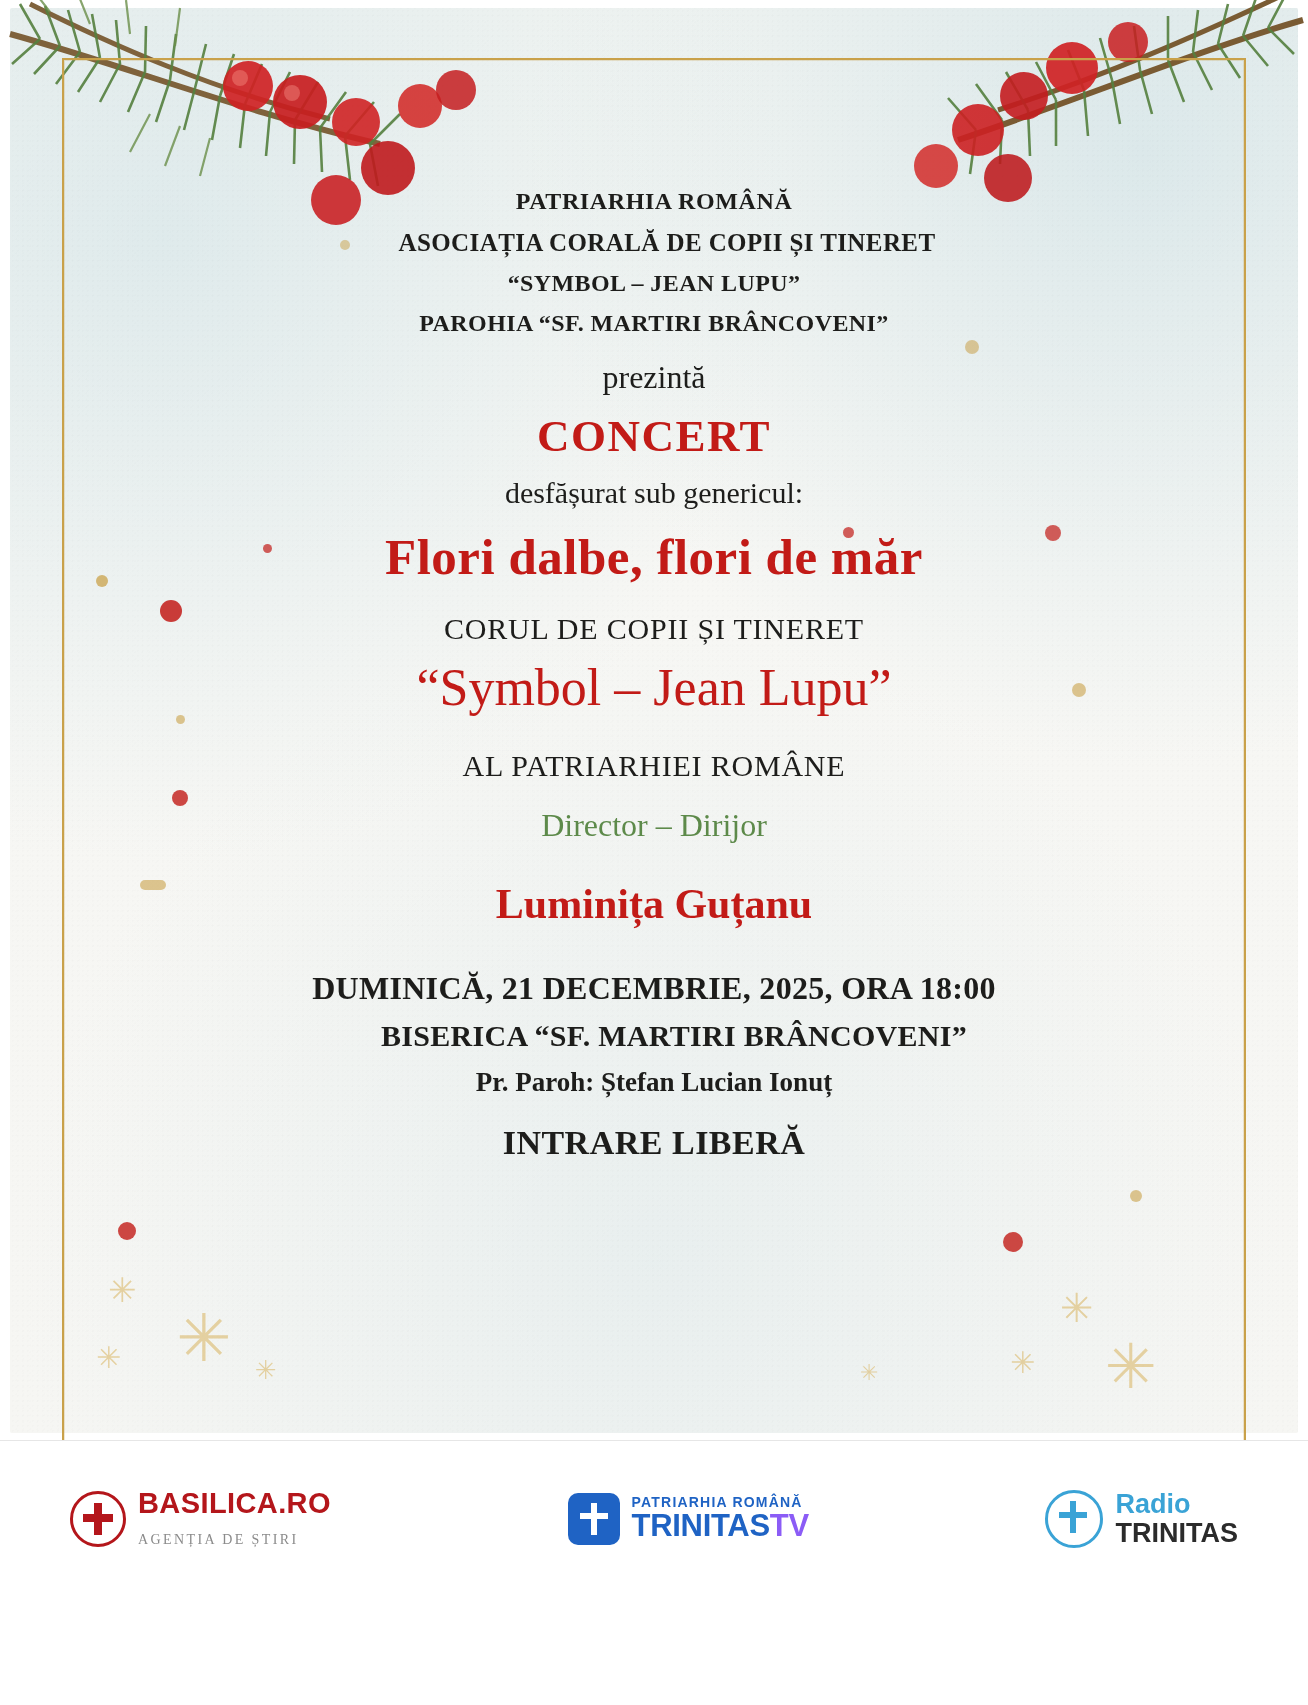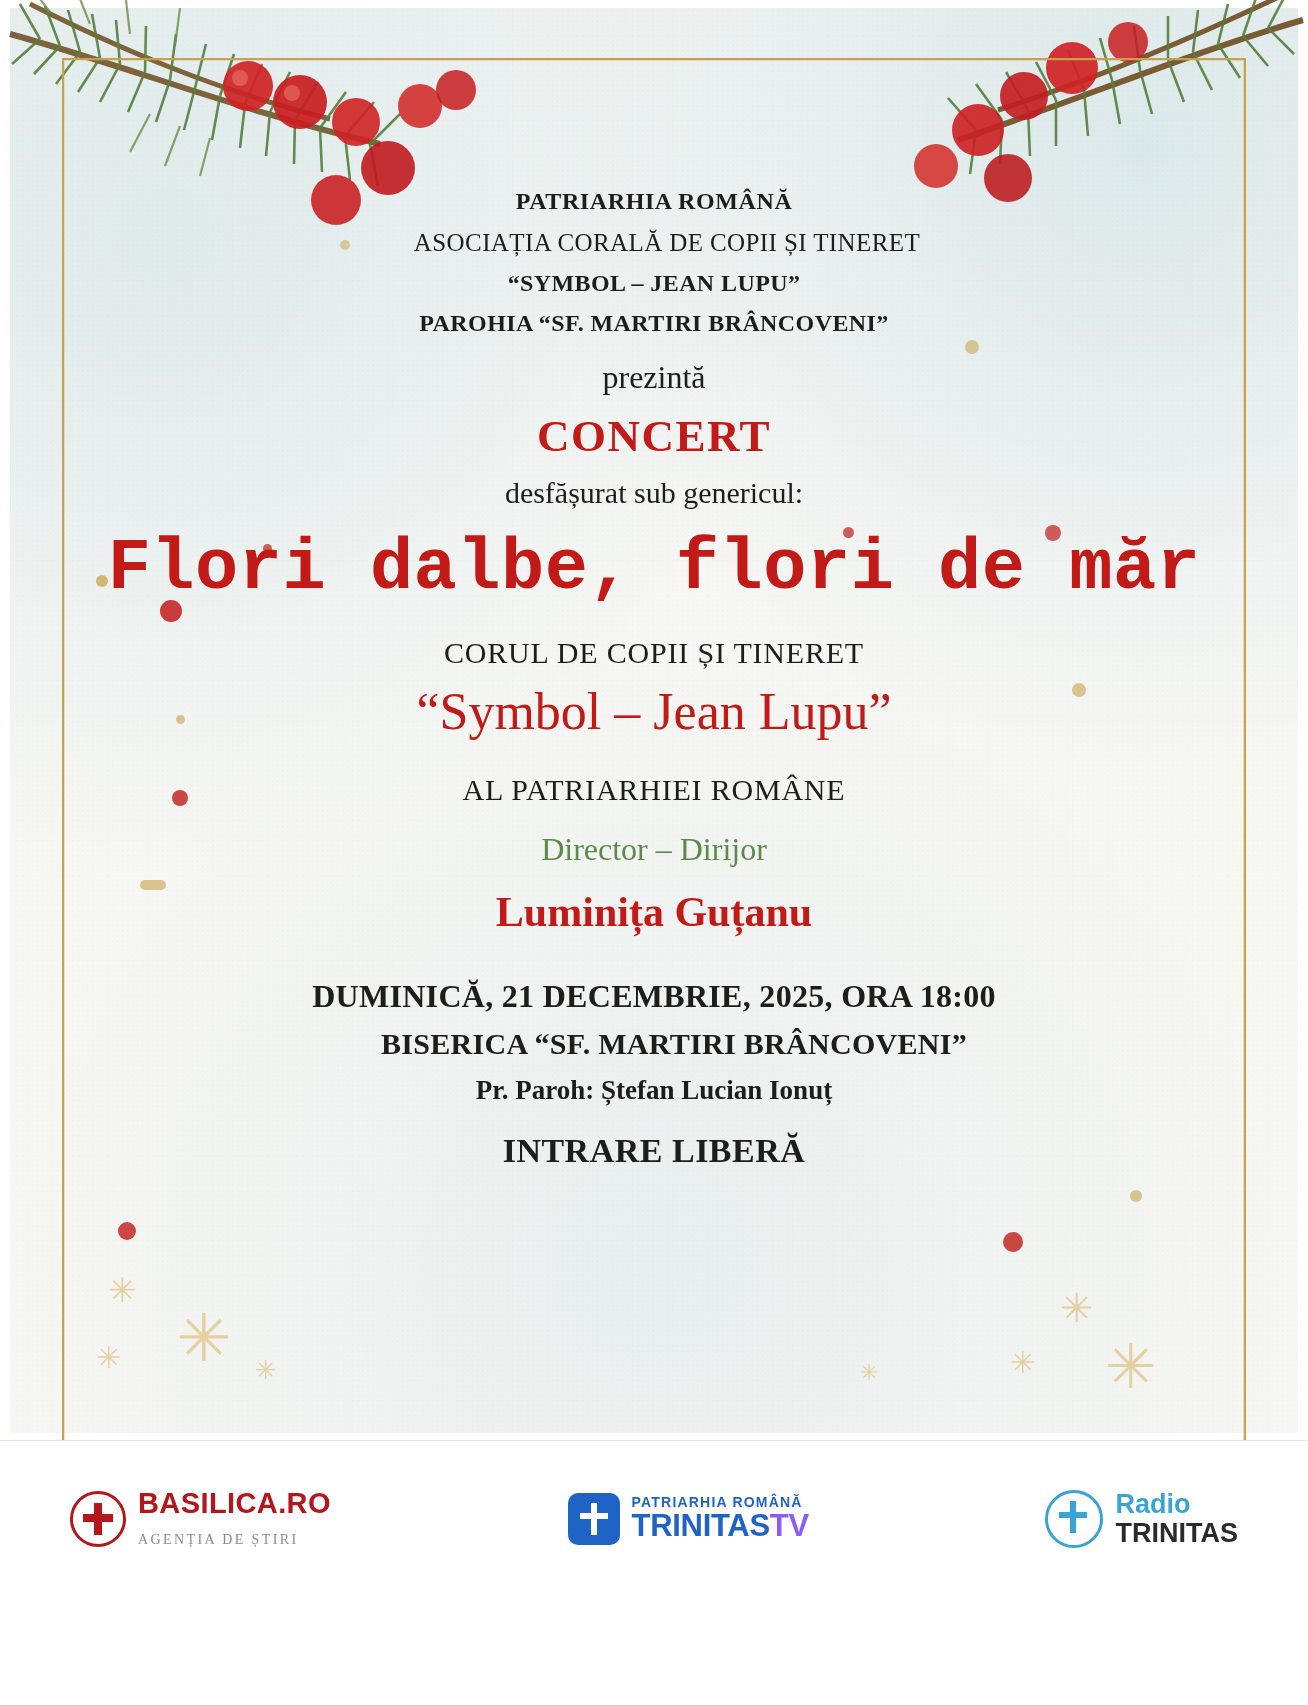--- a/index.html
+++ b/index.html
@@ -79,52 +79,51 @@
     position: absolute;
     left: 0;
     right: 0;
     top: 188px;
     text-align: center;
     color: #1d1d1b;
   }
   .line { margin: 0; }
 
   .org1 { font-size: 24px; letter-spacing: .6px; font-weight: 700; margin-bottom: 14px; }
-  .org2 { font-size: 25px; letter-spacing: .4px; font-weight: 400; margin-bottom: 13px; padding-left: 26px; }
+  .org2 { font-size: 25px; letter-spacing: .4px; font-weight: 700; margin-bottom: 13px; padding-left: 26px; }
   .org3 { font-size: 24px; letter-spacing: .4px; font-weight: 700; margin-bottom: 13px; }
   .org4 { font-size: 24px; letter-spacing: .4px; font-weight: 700; margin-bottom: 22px; }
 
   .presents { font-size: 32px; margin-bottom: 14px; }
   .concert {
     font-size: 45px;
     font-weight: 700;
     color: #c21b17;
     letter-spacing: 1.5px;
     margin-bottom: 14px;
   }
   .subtitle-lead { font-size: 30px; font-weight: 400; margin-bottom: 18px; }
   .main-title {
-    font-size: 72px;
+    font-size: 51px;
     font-weight: 700;
     color: #c21b17;
     letter-spacing: .5px;
     margin-bottom: 26px;
-    font-family: Liberation Mono, monospace;
   }
   .choir-line { font-size: 30px; letter-spacing: .8px; margin-bottom: 12px; }
   .choir-name {
     font-size: 52px;
     color: #c21b17;
     margin-bottom: 16px;
   }
   .patriarchy { font-size: 30px; letter-spacing: .8px; margin-bottom: 24px; margin-top: 32px; }
   .conductor-role {
     font-size: 32px;
     color: #5d8a4a;
-    margin-bottom: 20px;
+    margin-bottom: 36px;
   }
   .conductor-name {
     font-size: 42px;
     font-weight: 700;
     color: #c21b17;
     margin-bottom: 42px;
   }
   .date-line { font-size: 32px; font-weight: 700; letter-spacing: .3px; margin-bottom: 12px; }
   .venue-line { font-size: 30px; font-weight: 700; letter-spacing: .3px; margin-bottom: 14px; padding-left: 40px; }
   .address-line { font-size: 26px; margin-bottom: 14px; }

